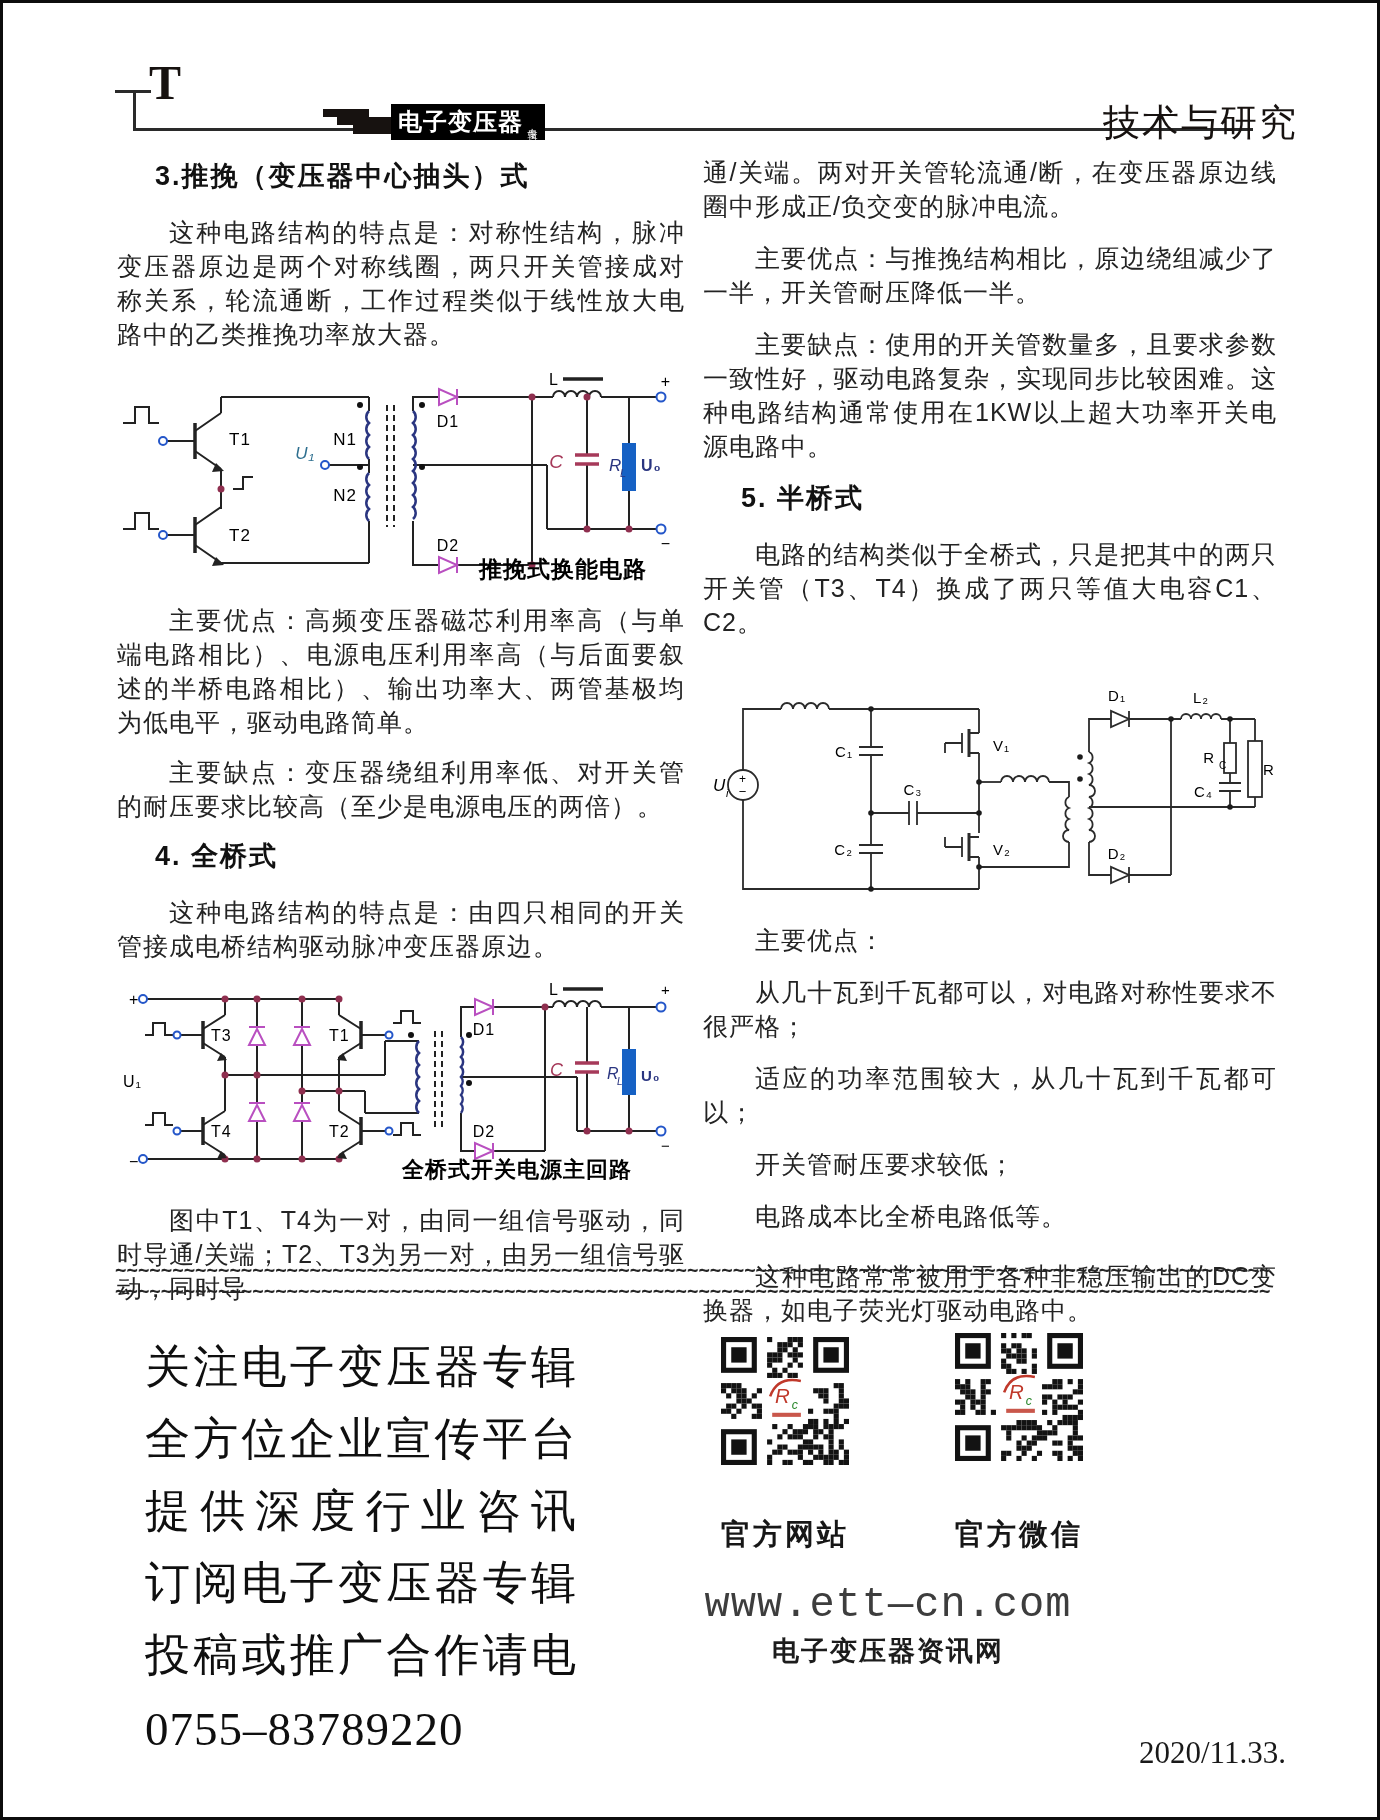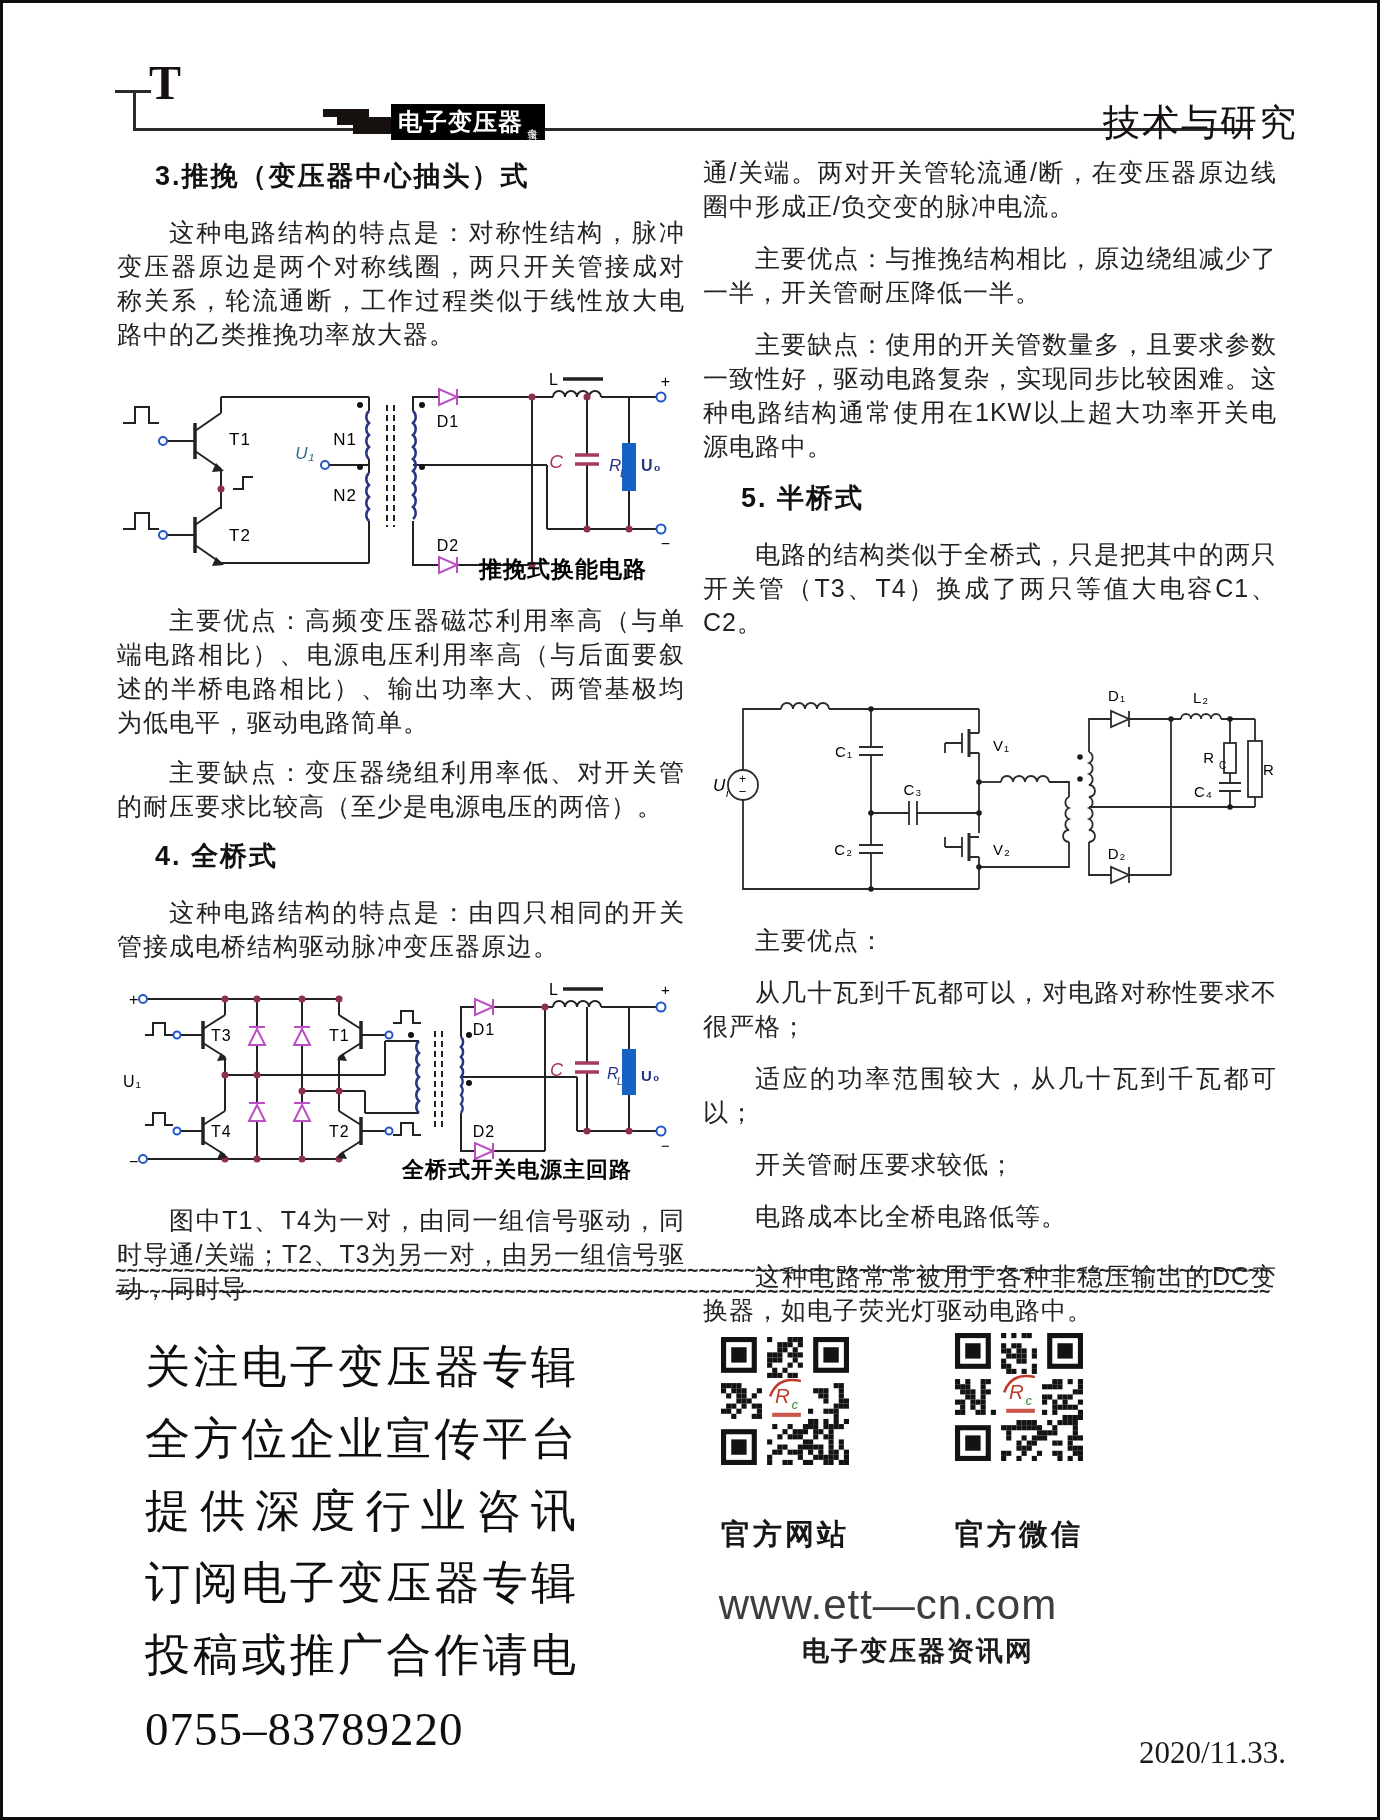--- a/index.html
+++ b/index.html
@@ -47,22 +47,22 @@
   .promo-phone{font-size:47px;line-height:76px;text-align-last:justify;letter-spacing:1px;}
 
   
   .qr{position:absolute;width:128px;height:128px;}
   .qr-web{left:718px;top:1334px;}
   .qr-wx{left:952px;top:1330px;}
   .qr-label{position:absolute;width:140px;text-align:center;font-size:29px;font-weight:bold;letter-spacing:3px;color:#161616;}
   .qr-label-web{left:712px;top:1512px;}
   .qr-label-wx{left:946px;top:1512px;}
   .site-url{position:absolute;left:690px;top:1578px;width:390px;text-align:center;
-            font-size:42px;color:#3d3d3d;letter-spacing:1px;}
-  .site-name{position:absolute;left:720px;top:1630px;width:390px;text-align:center;
+            font-size:42px;color:#3d3d3d;letter-spacing:1px;font-family:Liberation Mono, monospace;}
+  .site-name{position:absolute;left:690px;top:1630px;width:390px;text-align:center;
              font-size:27px;font-weight:bold;color:#1c1c1c;letter-spacing:2px;}
 
   
   .footer{position:absolute;left:1136px;top:1732px;font-family:"Liberation Serif",serif;color:#191919;
           display:inline-flex;align-items:baseline;}
   .footer-issue{font-size:31px;}
   .footer-page{font-size:31px;}
 </style>
 </head>
 <body>

